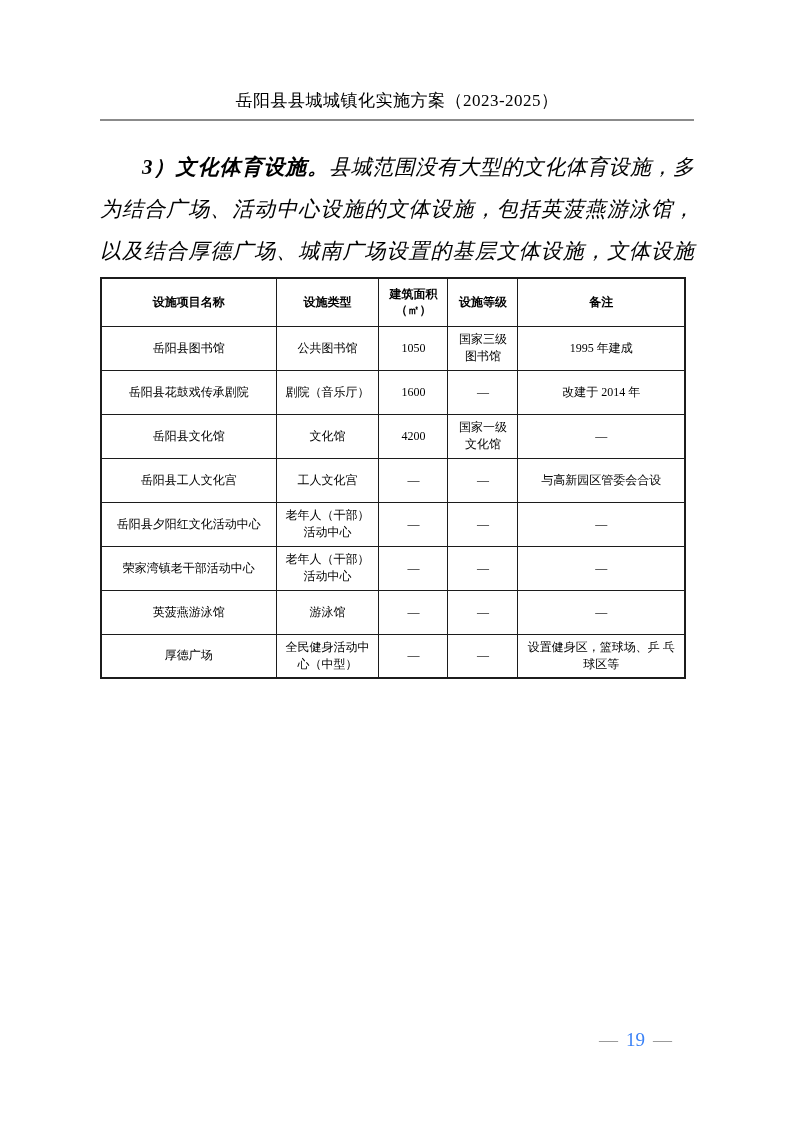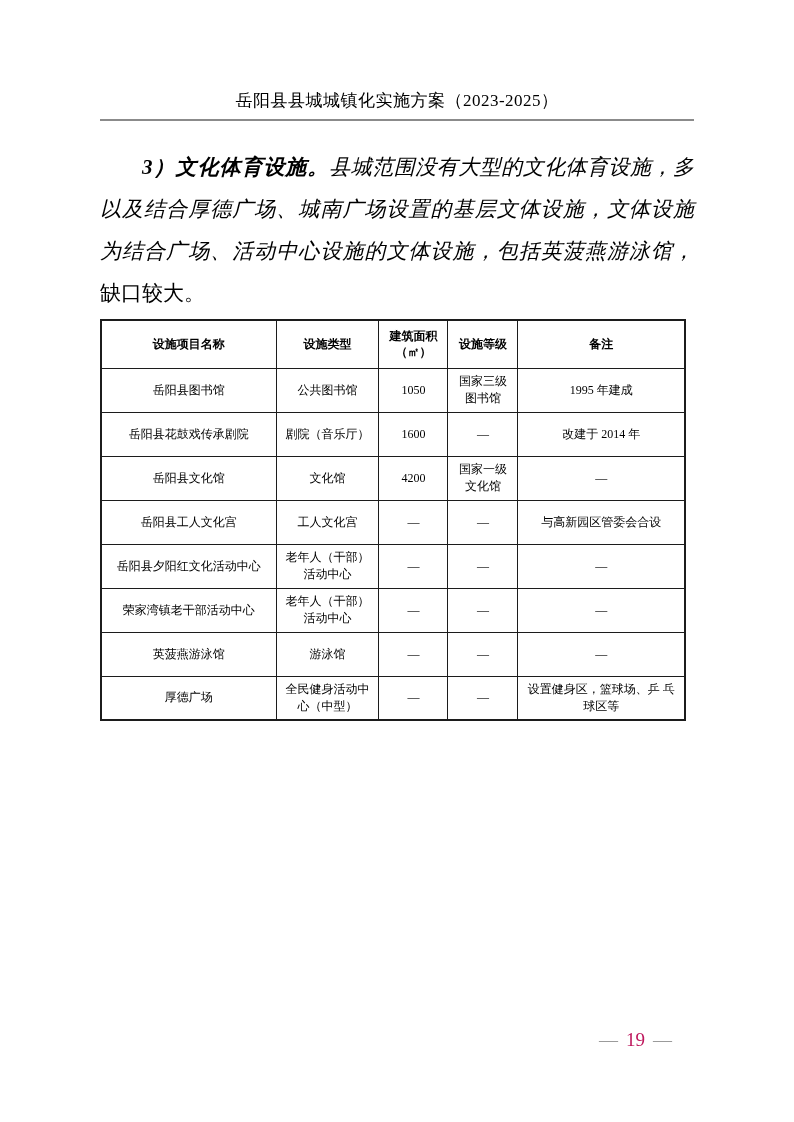--- a/index.html
+++ b/index.html
@@ -67,39 +67,38 @@
     position: absolute;
     top: 1012px;
     left: 100px;
     width: 594px;
     text-align: right;
     padding-right: 22px;
     box-sizing: border-box;
     font-size: 19px;
   }
   .footer .dash { color: #979797; }
-  .footer .num { color: #be185d; margin: 0 8px; }
+  .footer .num { color: #3b82f6; margin: 0 8px; }
 </style>
 </head>
 <body>
 
 <div class="page">
 
   <div class="header">
     <div class="header-title">岳阳县县城城镇化实施方案（2023-2025）</div>
     <div class="header-rule"></div>
   </div>
 
   <div class="content">
 
     <p class="para">
       <span class="line jl"><span class="indent"></span><b>3）文化体育设施。</b><span>县城范围没有大型的文化体育设施，多</span></span>
+      <span class="line jl">为结合广场、活动中心设施的文体设施，包括英菠燕游泳馆，</span>
       <span class="line jl">以及结合厚德广场、城南广场设置的基层文体设施，文体设施</span>
-      <span class="line jl">为结合广场、活动中心设施的文体设施，包括英菠燕游泳馆，</span>
-      <span class="line">缺口较大。</span>
     </p>
 
     <table class="facilities">
       <colgroup>
         <col style="width:30%">
         <col style="width:17.6%">
         <col style="width:11.8%">
         <col style="width:12%">
         <col style="width:28.6%">
       </colgroup>

